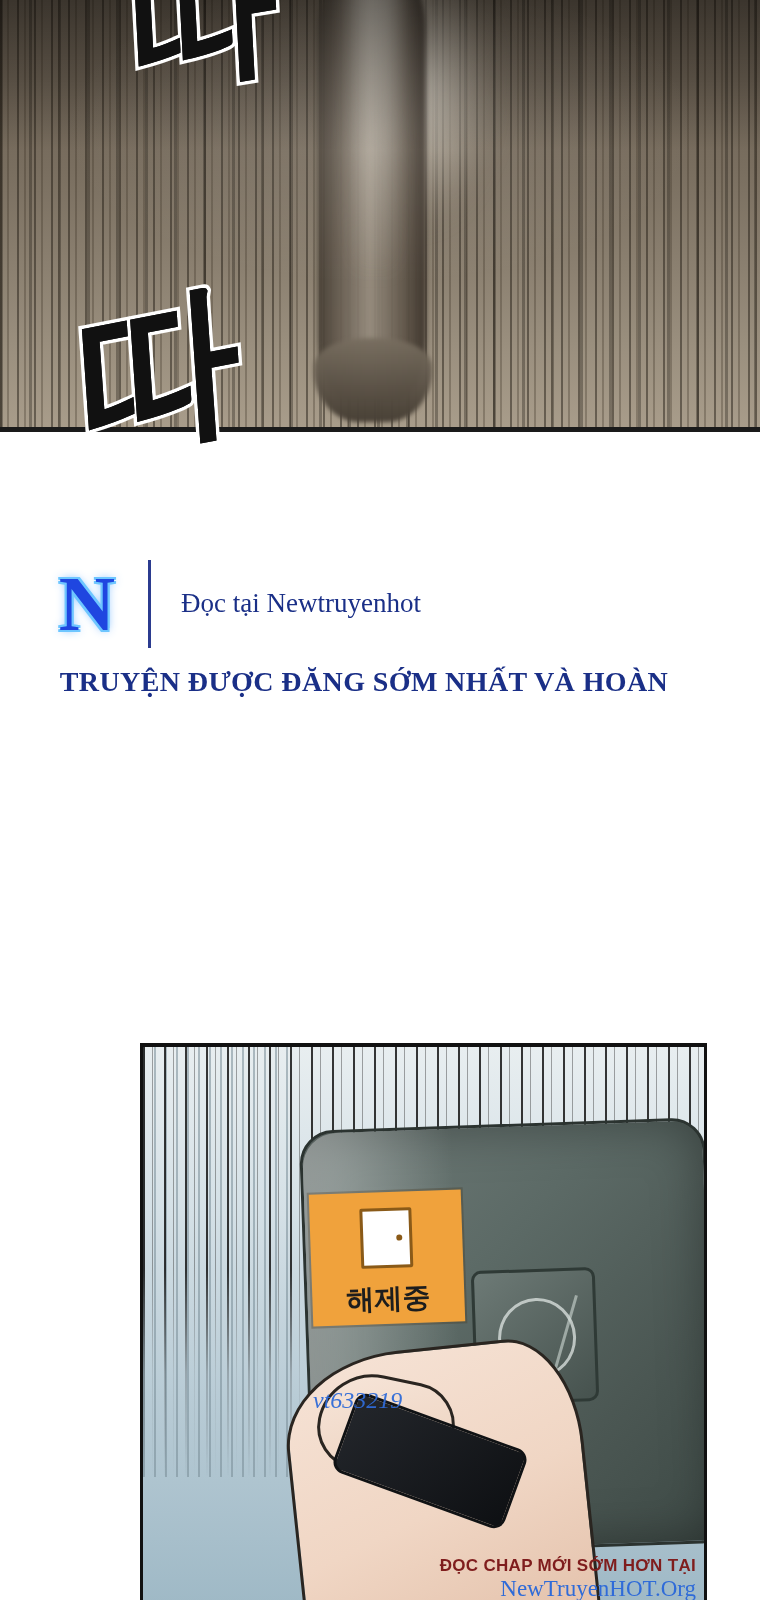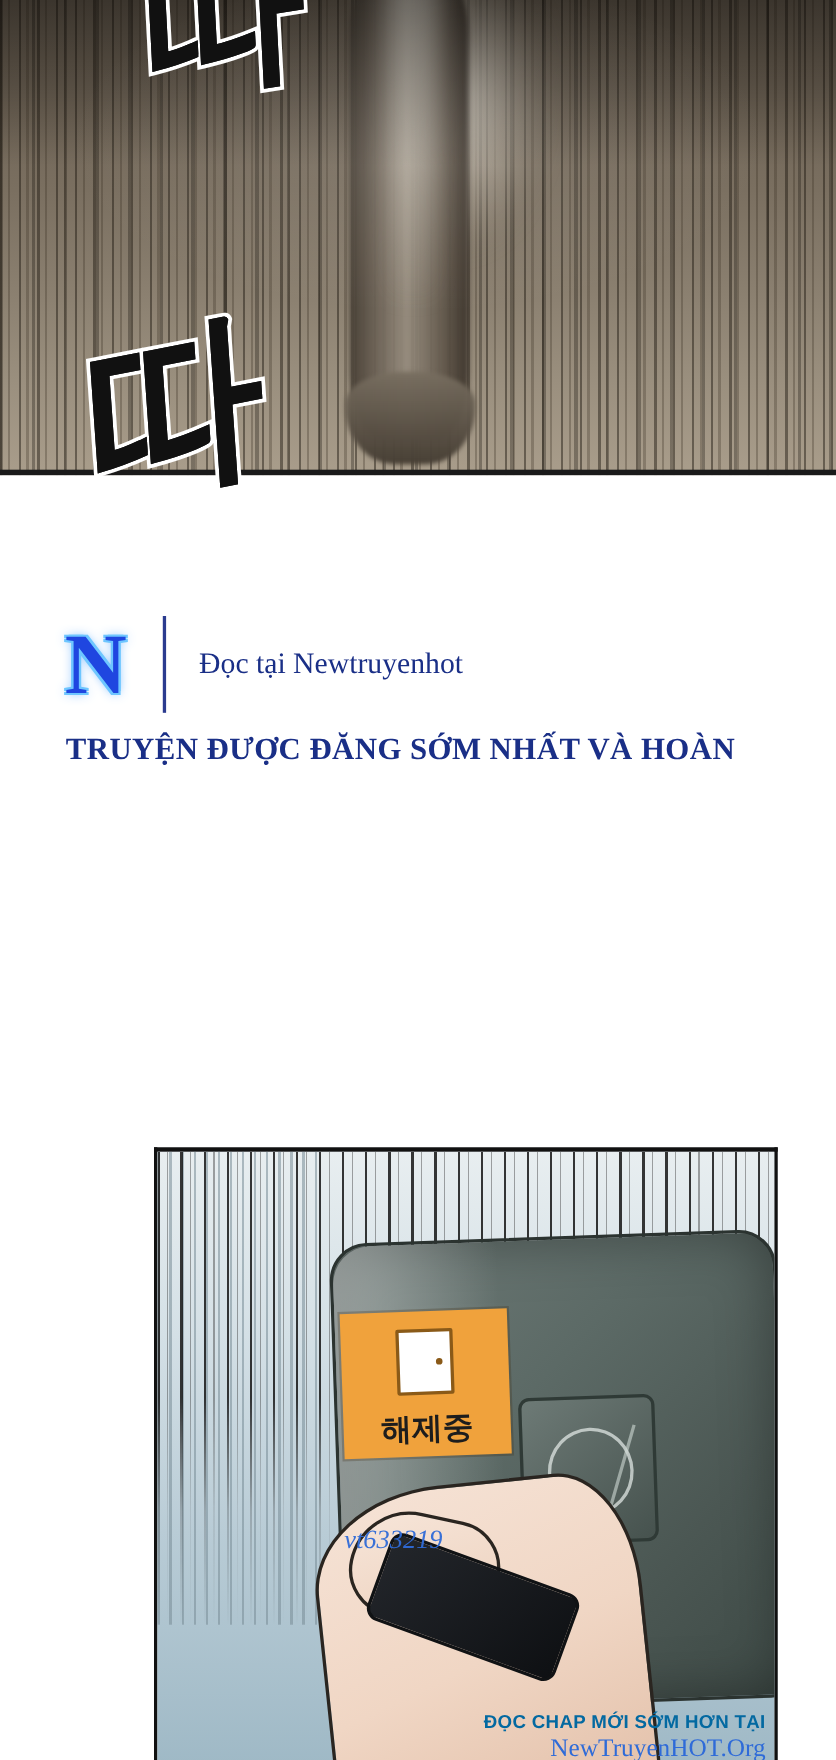--- a/index.html
+++ b/index.html
@@ -427,21 +427,21 @@
     opacity: .95;
   }
   .wm-bl {
     position: absolute;
     right: 8px;
     bottom: 28px;
     text-align: right;
     font-family: "Liberation Sans", sans-serif;
     font-weight: 700;
     font-size: 17px;
-    color: #0369a1;
+    color: #7f1d1d;
     letter-spacing: .3px;
   }
   .wm-bl2 {
     position: absolute;
     right: 8px;
     bottom: 2px;
     text-align: right;
     font-family: "Liberation Serif", serif;
     font-size: 23px;
     color: #2f6bd8;

